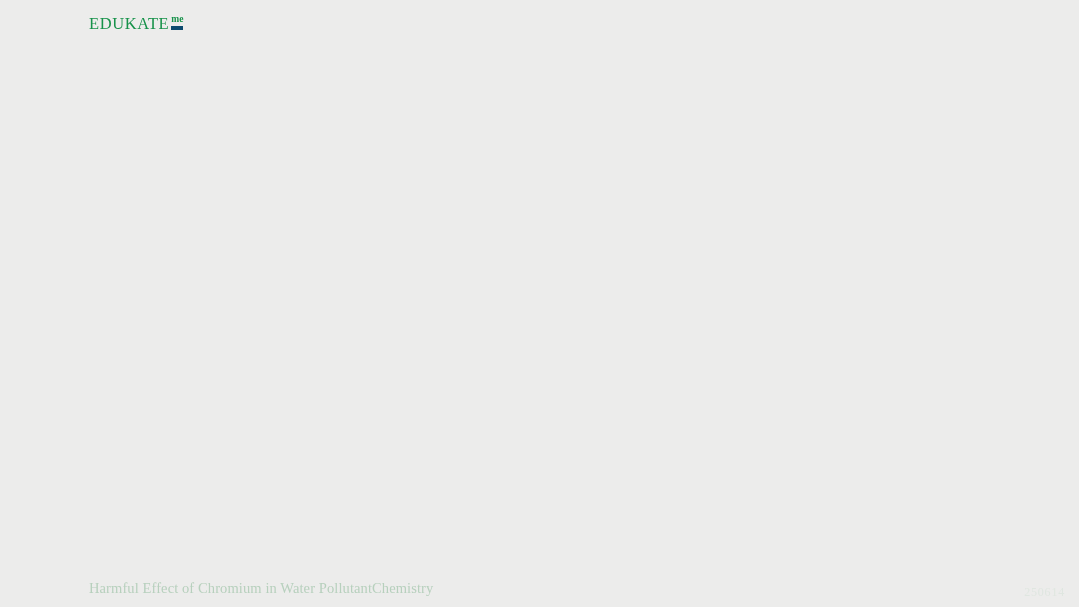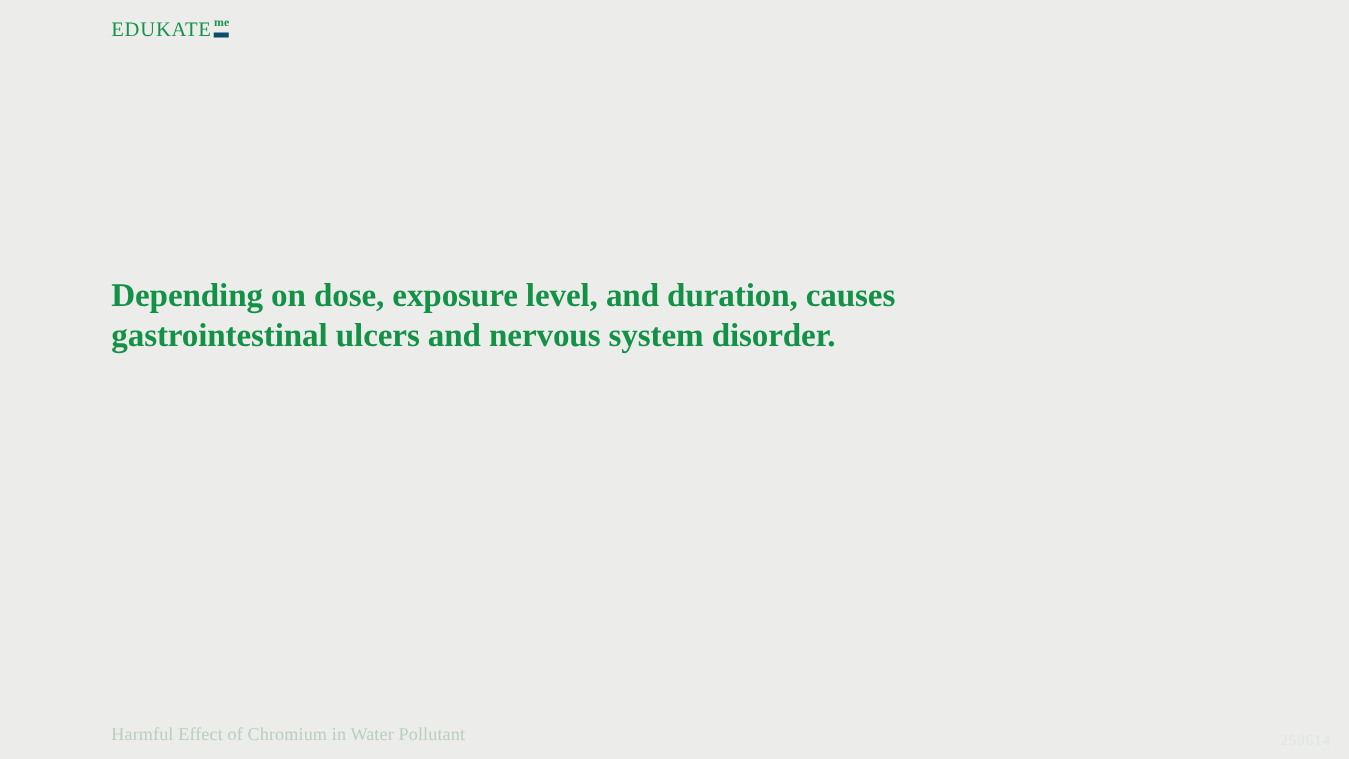--- a/index.html
+++ b/index.html
@@ -96,21 +96,21 @@
 </head>
 <body>
 
 <div class="slide">
 
   <div class="brand">
     <span class="brand-word">EDUKATE</span>
     <span class="brand-sup">me</span>
   </div>
 
-  <h1 class="headline">Depending on dose, exposure level, and duration, causes gastrointestinal ulcers and nervous system disorder.</h1>
 
   <div class="footer">
     <span class="footer-line">Harmful Effect of Chromium in Water Pollutant</span>
+    <span class="footer-line">Chemistry</span>
   </div>
 
   <div class="watermark">250614</div>
 
 </div>
 
 </body></html>

